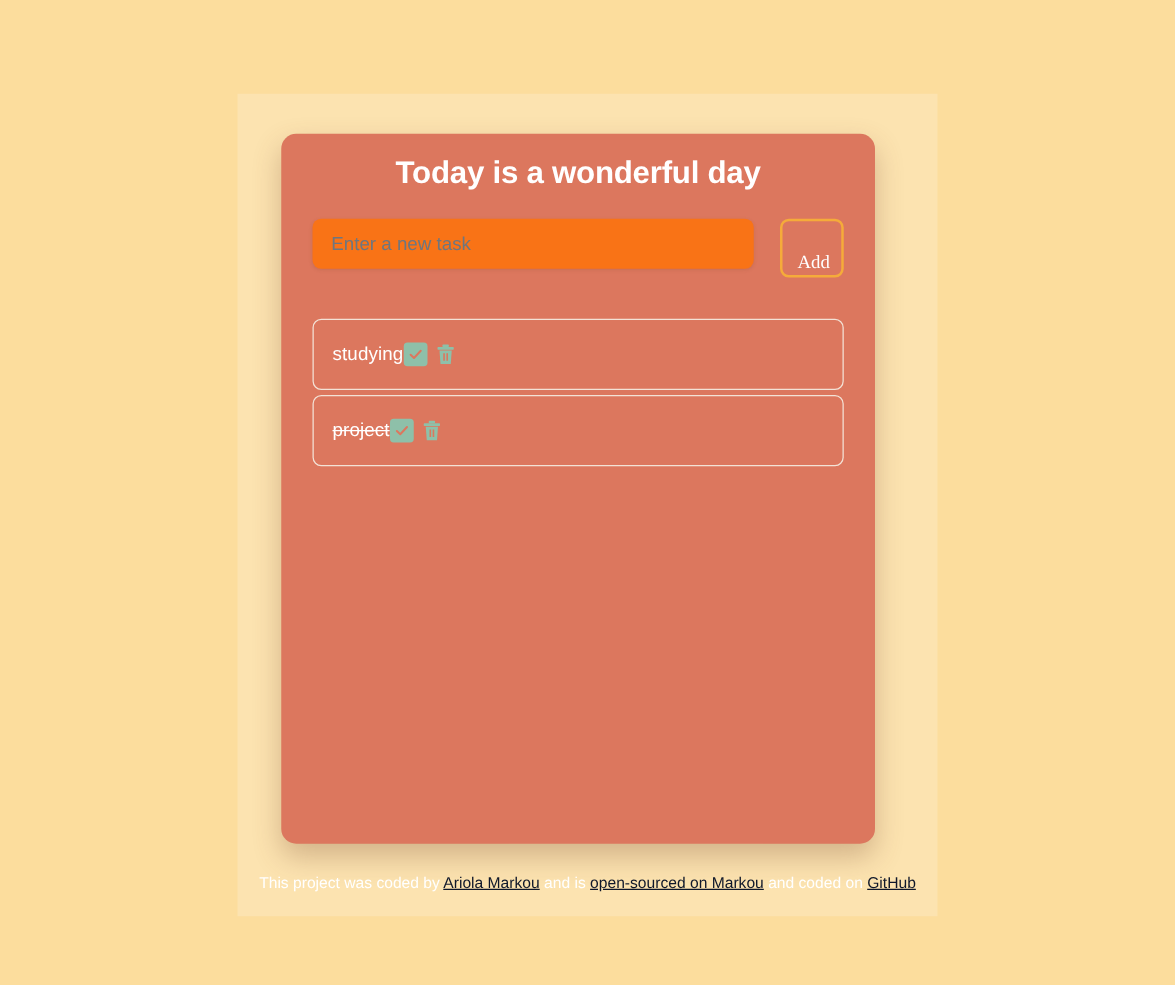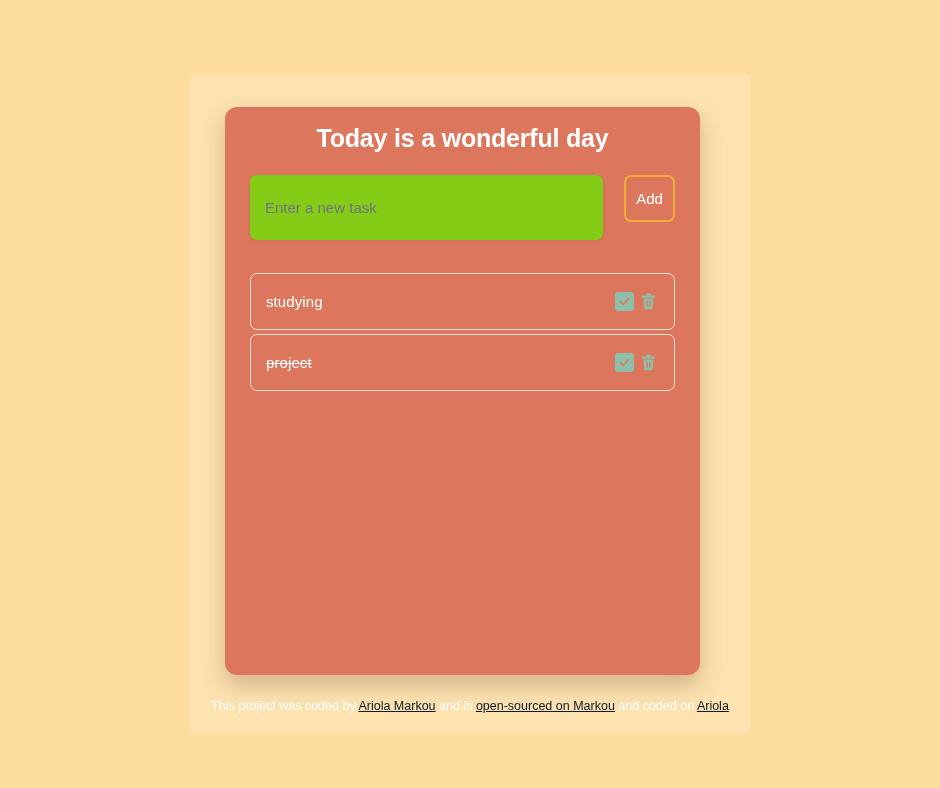--- a/index.html
+++ b/index.html
@@ -51,25 +51,25 @@
 
   #task-form {
     display: flex;
     align-items: flex-start;
     padding: 22px 25px 0 25px;
     gap: 21px;
   }
 
   #new-task-input {
     flex: 1;
-    height: 65px;
+    height: 40px;
     box-sizing: border-box;
     border: none;
     border-radius: 7px;
-    background: #84cc16;
+    background: #f97316;
     padding: 0 15px;
     font-size: 15px;
     font-family: "Liberation Sans", sans-serif;
     color: #333333;
     outline: none;
     box-shadow: 0 1px 3px rgba(120, 70, 45, 0.18);
   }
   #new-task-input::placeholder {
     color: #6d7680;
     opacity: 1;
@@ -77,36 +77,35 @@
 
   #add-task-button {
     width: 51px;
     height: 47px;
     box-sizing: border-box;
     background: transparent;
     border: 2px solid #f5ab3a;
     border-radius: 7px;
     color: #ffffff;
     font-size: 15px;
-    font-family: Liberation Sans, sans-serif;
+    font-family: Liberation Serif, serif;
     cursor: pointer;
-    padding: 0;
+    padding: 12px;
     line-height: 43px;
   }
 
   #task-list {
     list-style: none;
     margin: 0;
     padding: 33px 25px 0 25px;
   }
 
   .task-row {
     display: flex;
     align-items: center;
-    justify-content: space-between;
     box-sizing: border-box;
     height: 57px;
     border: 1px solid #f3e2d6;
     border-radius: 7px;
     padding: 0 17px 0 15px;
     margin-bottom: 4px;
   }
 
   .task-label {
     color: #ffffff;
@@ -215,14 +214,14 @@
               <rect x="8.1" y="7.6" width="1.3" height="6" fill="#dc775e"></rect>
             </svg>
           </button>
         </div>
       </li>
     </ul>
 
 </div>
 
 <div id="page-footer">
-  <span>This project was coded by </span><a href="#">Ariola Markou</a><span> and is </span><a href="#">open-sourced on Markou</a><span> and coded on </span><a href="#">Ariola</a>
+  <span>This project was coded by </span><a href="#">Ariola Markou</a><span> and is </span><a href="#">open-sourced on Markou</a><span> and coded on </span><a href="#">GitHub</a>
 </div>
 
 </body></html>

